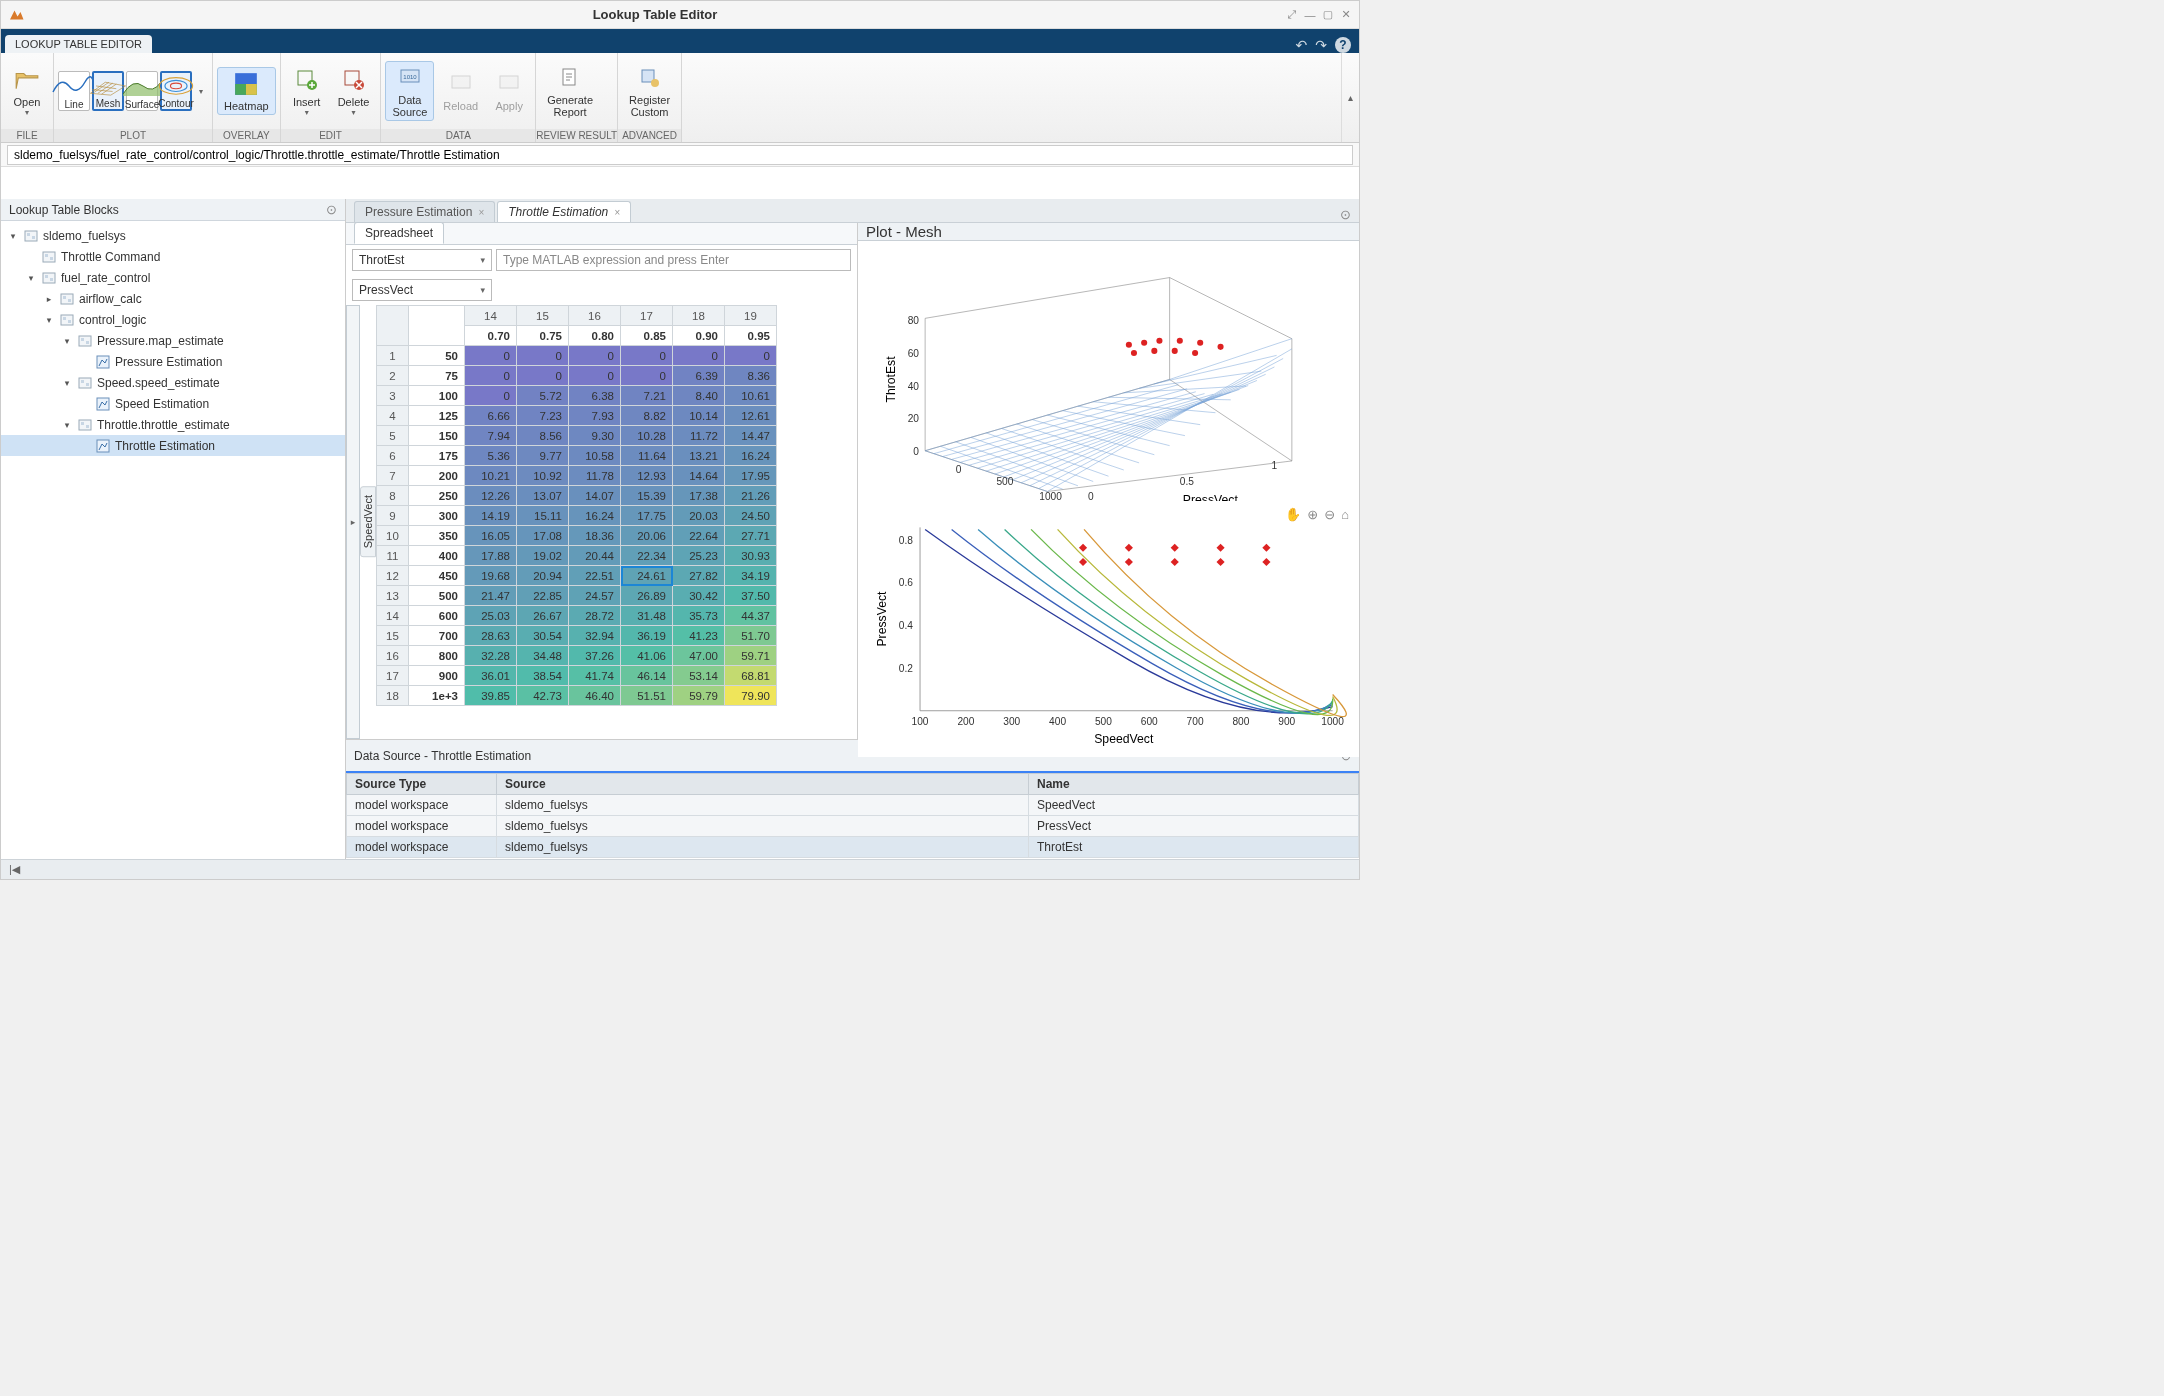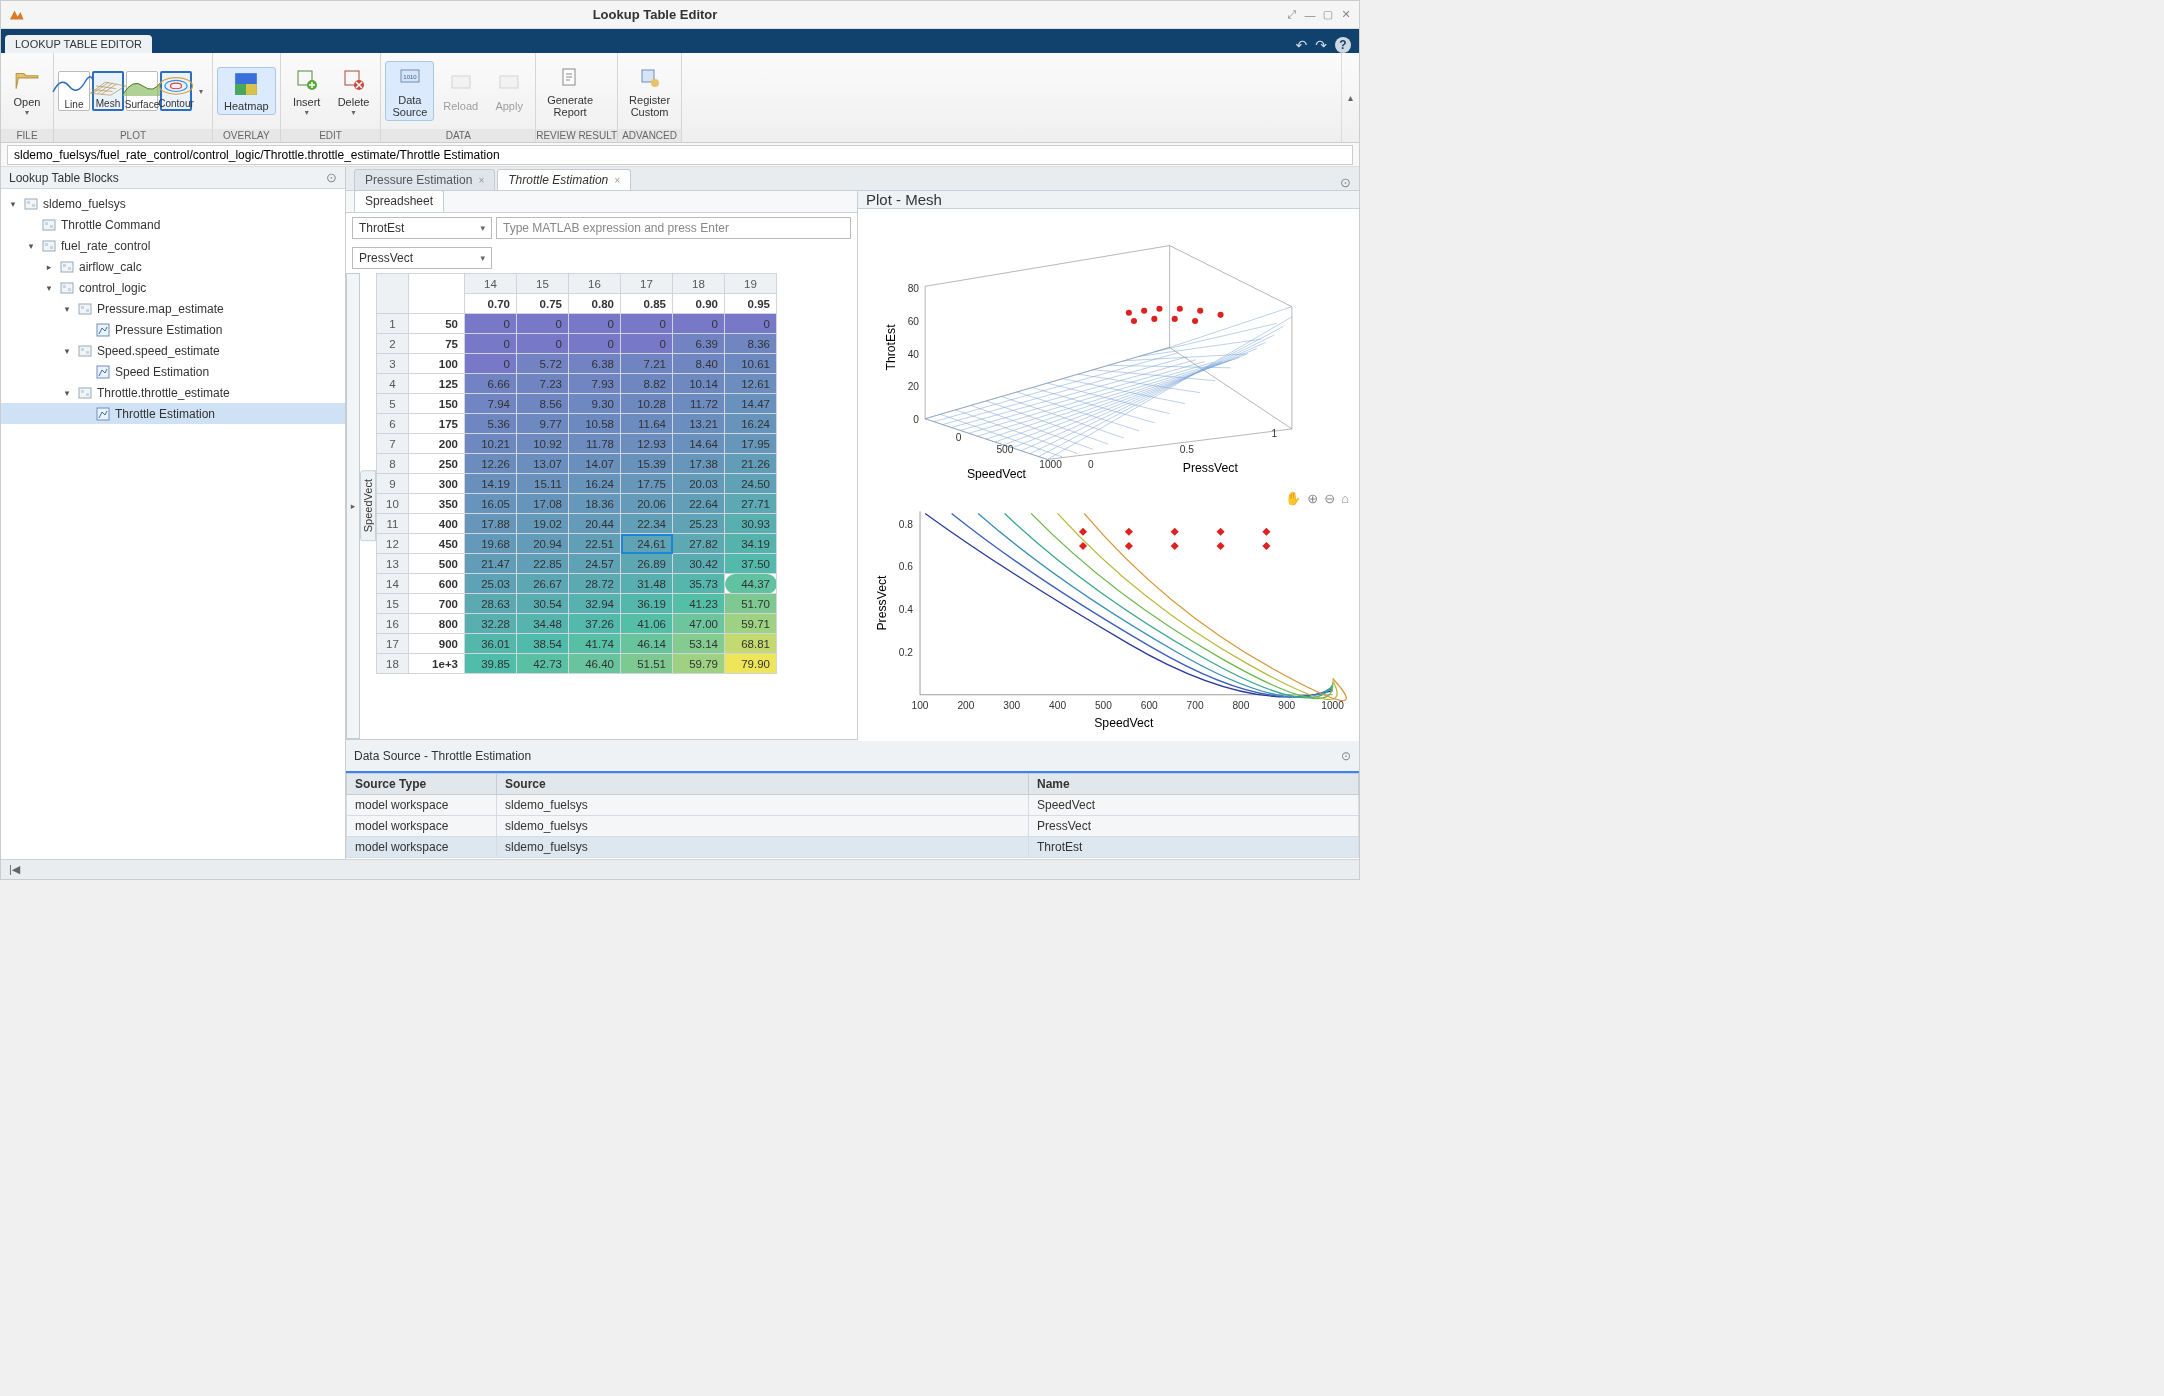--- a/index.html
+++ b/index.html
@@ -28,21 +28,21 @@
 .rbtn .drop { font-size: 8px; color: #666; }
 .plot-thumb { width: 32px; height: 40px; border: 1px solid #bbb; border-radius: 2px; background: #fff; display: flex; flex-direction: column; align-items: center; justify-content: center; }
 .plot-thumb.active { border: 2px solid #2a6fbf; background: #eaf2fb; }
 .plot-thumb .pic { width: 46px; height: 26px; }
 .plot-thumb .cap { font-size: 10px; margin-top: 1px; }
 .collapse-caret { margin-left: auto; width: 18px; display: flex; align-items: center; justify-content: center; color: #666; font-size: 10px; border-left: 1px solid #ddd; }
 
 .breadcrumb { height: 24px; background: #f8f8f8; border-bottom: 1px solid #ddd; display: flex; align-items: center; padding: 0 6px; font-size: 12px; color: #444; }
 .breadcrumb input { flex: 1; border: 1px solid #ccc; padding: 2px 6px; font-size: 12px; background: #fff; }
 
-.main { flex: 1; display: flex; min-height: 0; }
+.main { flex: 1; display: flex; min-height: 0; margin-top: 32px; }
 .sidebar { width: 345px; border-right: 1px solid #ccc; display: flex; flex-direction: column; background: #fff; }
 .panel-head { height: 22px; background: #eef2f5; border-bottom: 1px solid #cfd6dd; display: flex; align-items: center; padding: 0 8px; font-size: 12px; color: #333; }
 .panel-head .close { margin-left: auto; color: #888; font-size: 13px; }
 .tree { flex: 1; overflow: auto; padding: 4px 0; }
 .tree-row { display: flex; align-items: center; height: 21px; padding-right: 8px; cursor: pointer; }
 .tree-row.sel { background: #cfe2f5; }
 .tree-caret { width: 12px; text-align: center; color: #555; font-size: 9px; }
 .tree-ico { width: 16px; height: 16px; margin: 0 4px; display: inline-flex; align-items: center; justify-content: center; }
 .tree-label { font-size: 12px; color: #333; }
 
@@ -618,21 +618,21 @@
                       <td class="cell" style="background:rgb(82,185,171);">37.50</td>
                     </tr>
                     <tr>
                       <th class="rowhead">14</th>
                       <td class="bp">600</td>
                       <td class="cell" style="background:rgb(94,163,181);">25.03</td>
                       <td class="cell" style="background:rgb(93,166,179);">26.67</td>
                       <td class="cell" style="background:rgb(91,170,178);">28.72</td>
                       <td class="cell" style="background:rgb(88,175,176);">31.48</td>
                       <td class="cell" style="background:rgb(84,182,173);">35.73</td>
-                      <td class="cell" style="background:rgb(97,194,161);border-radius:10px;">44.37</td>
+                      <td class="cell" style="background:rgb(97,194,161);">44.37</td>
                     </tr>
                     <tr>
                       <th class="rowhead">15</th>
                       <td class="bp">700</td>
                       <td class="cell" style="background:rgb(91,170,178);">28.63</td>
                       <td class="cell" style="background:rgb(89,173,177);">30.54</td>
                       <td class="cell" style="background:rgb(87,177,175);">32.94</td>
                       <td class="cell" style="background:rgb(83,183,172);">36.19</td>
                       <td class="cell" style="background:rgb(84,191,167);">41.23</td>
                       <td class="cell" style="background:rgb(126,201,146);">51.70</td>

